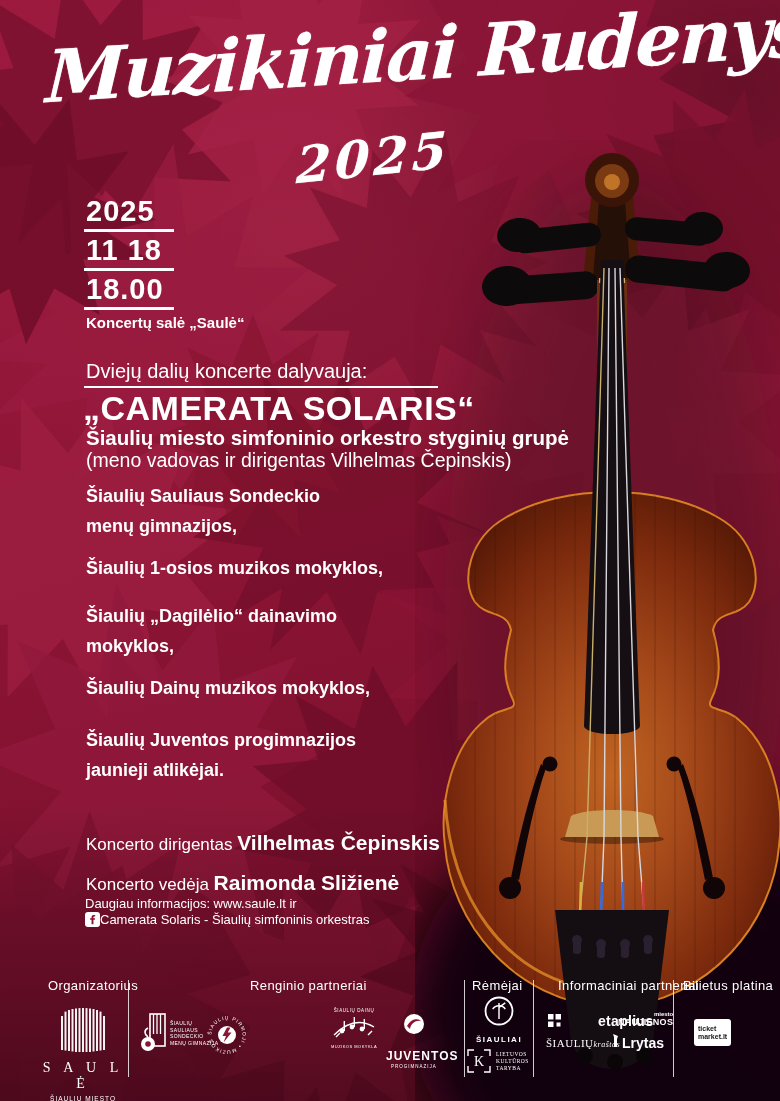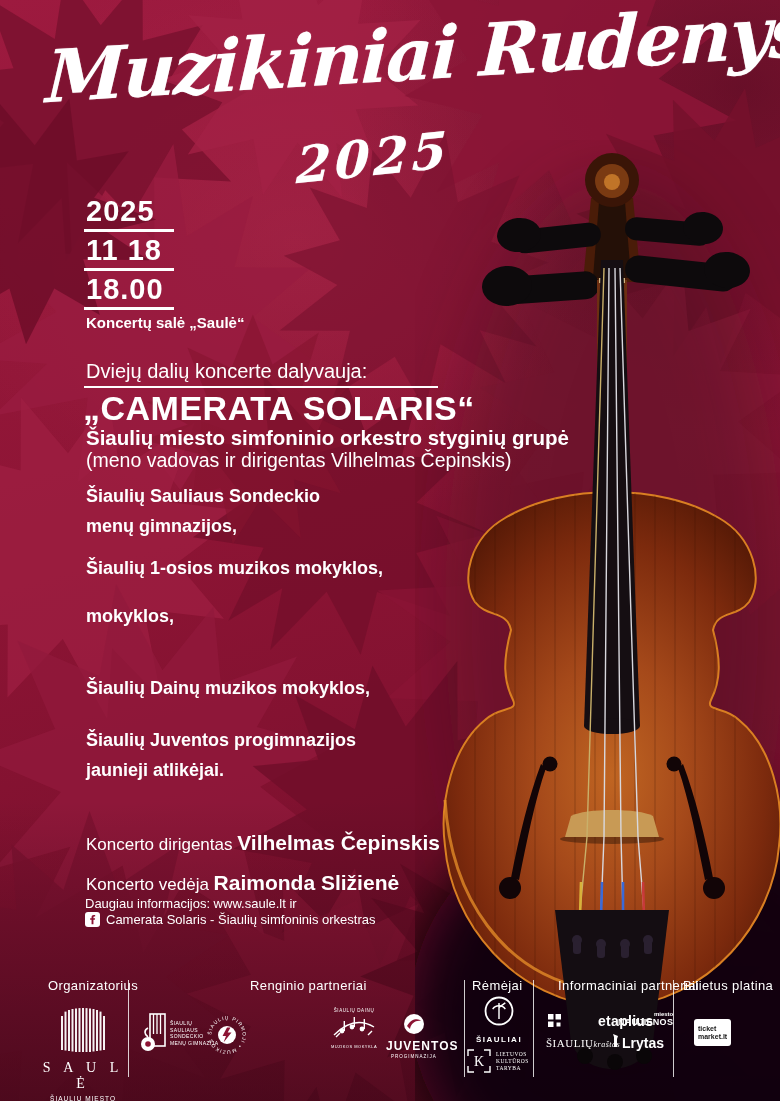--- a/index.html
+++ b/index.html
@@ -36,37 +36,37 @@
   .camerata{left:83px;top:389px;font-size:34px;font-weight:bold;letter-spacing:.5px;}
   .subtitle{left:86px;top:426px;font-size:20.5px;font-weight:bold;}
   .note{left:86px;top:449px;font-size:19.5px;}
   .performer{font-size:18px;font-weight:bold;line-height:30px;}
   .p0{left:86px;top:481px;} .p1{left:86px;top:553px;} .p2{left:86px;top:601px;}
   .p3{left:86px;top:673px;} .p4{left:86px;top:725px;}
   .credit{font-size:17px;margin-top:18px;}
   .credit b{font-size:21px;font-weight:bold;}
   .c0{left:86px;top:813px;} .c1{left:86px;top:853px;}
   .info-line{left:85px;top:896px;font-size:13px;}
-  .fb-row{left:85px;top:912px;font-size:13px;display:flex;align-items:center;gap:6px;}
+  .fb-row{left:85px;top:912px;font-size:13px;display:flex;align-items:center;}
   .fb-badge{width:15px;height:15px;background:#fff;border-radius:3px;display:inline-flex;
     align-items:center;justify-content:center;flex:0 0 auto;}
   
   .violin{position:absolute;left:415px;top:140px;width:365px;height:961px;}
   
   .f-label{position:absolute;font-size:13px;letter-spacing:.4px;color:#fff;}
   .divider{position:absolute;top:980px;width:1px;height:97px;background:rgba(255,255,255,.8);}
   .logo{position:absolute;text-align:center;color:#fff;}
   .saule-word{font-family:"Liberation Serif",serif;font-size:14px;letter-spacing:5px;margin-top:2px;}
   .saule-sub{font-size:6.5px;letter-spacing:1px;line-height:8px;margin-top:3px;}
   .tiny{font-size:5px;letter-spacing:.4px;line-height:6.5px;text-align:left;}
   .dagi-name{font-size:10px;font-weight:bold;letter-spacing:1.5px;border-bottom:1px solid #fff;padding-bottom:1px;}
   .dagi-sub{font-size:4.5px;letter-spacing:1px;margin-top:2px;}
   .dainu-top{font-size:4.5px;letter-spacing:.6px;}
   .dainu-sub{font-size:4px;letter-spacing:.5px;margin-top:1px;}
-  .juv-name{font-size:12px;font-weight:bold;letter-spacing:1px;margin-top:0;}
+  .juv-name{font-size:12px;font-weight:bold;letter-spacing:1px;margin-top:10px;}
   .juv-sub{font-size:4.5px;letter-spacing:1px;margin-top:1px;}
   .siauliai-name{font-size:8px;font-weight:bold;letter-spacing:1.5px;margin-top:2px;}
   .lkt{display:flex;align-items:center;gap:4px;text-align:left;}
   .lkt-text{font-size:5.5px;line-height:7px;letter-spacing:.5px;font-family:"Liberation Serif",serif;}
   .etap{display:flex;align-items:center;gap:4px;}
   .etap-name{font-size:14px;font-weight:bold;letter-spacing:.3px;margin-left:32px;}
   .mn{text-align:right;line-height:8px;}
   .mn-top{font-size:6px;font-weight:bold;} .mn-bot{font-size:9px;font-weight:bold;letter-spacing:.3px;}
   .sk{font-family:"Liberation Serif",serif;font-size:11px;letter-spacing:.5px;}
   .sk i{font-size:8px;}
@@ -232,20 +232,21 @@
   <div class="abs note">(meno vadovas ir dirigentas Vilhelmas Čepinskis)</div>
 
   <div class="abs performer p0">
     <div>Šiaulių Sauliaus Sondeckio</div>
     <div>menų gimnazijos,</div>
   </div>
   <div class="abs performer p1">
     <div>Šiaulių 1-osios muzikos mokyklos,</div>
   </div>
   <div class="abs performer p2">
+    <div>Šiaulių „Dagilėlio“ dainavimo</div>
     <div>mokyklos,</div>
   </div>
   <div class="abs performer p4">
     <div>Šiaulių Juventos progimnazijos</div>
     <div>jaunieji atlikėjai.</div>
   </div>
   <div class="abs performer p3">
     <div>Šiaulių Dainų muzikos mokyklos,</div>
   </div>
 

